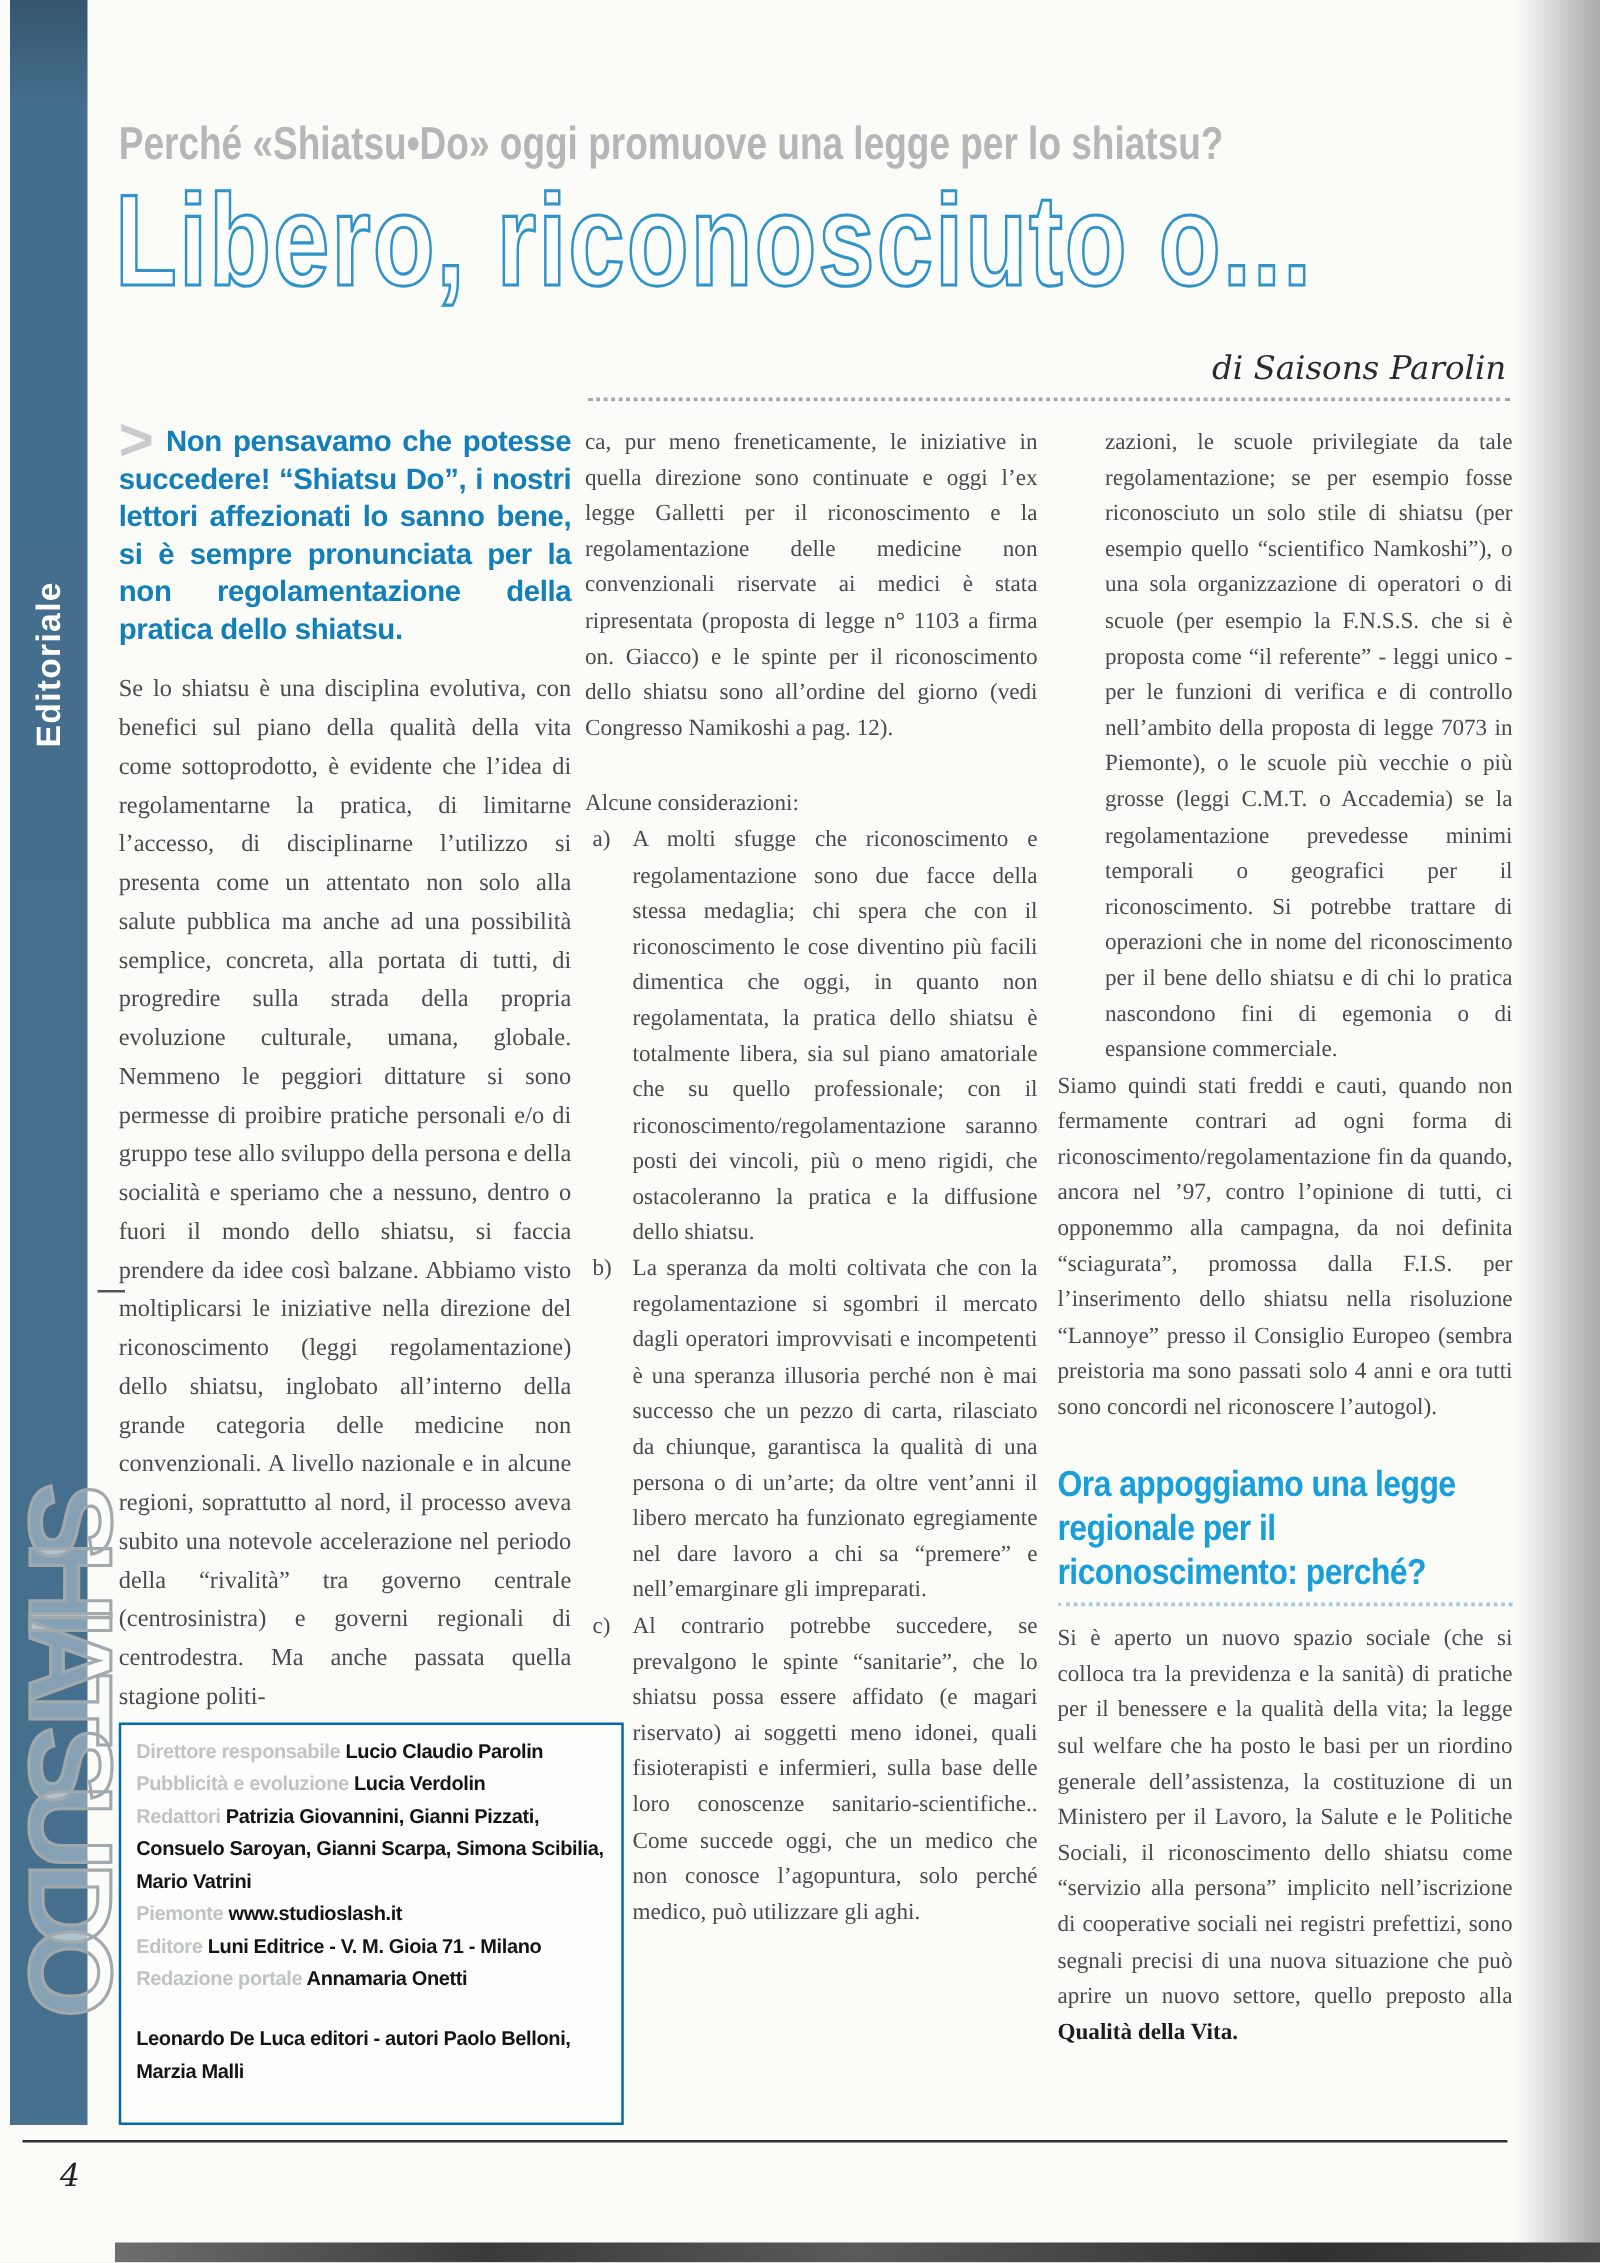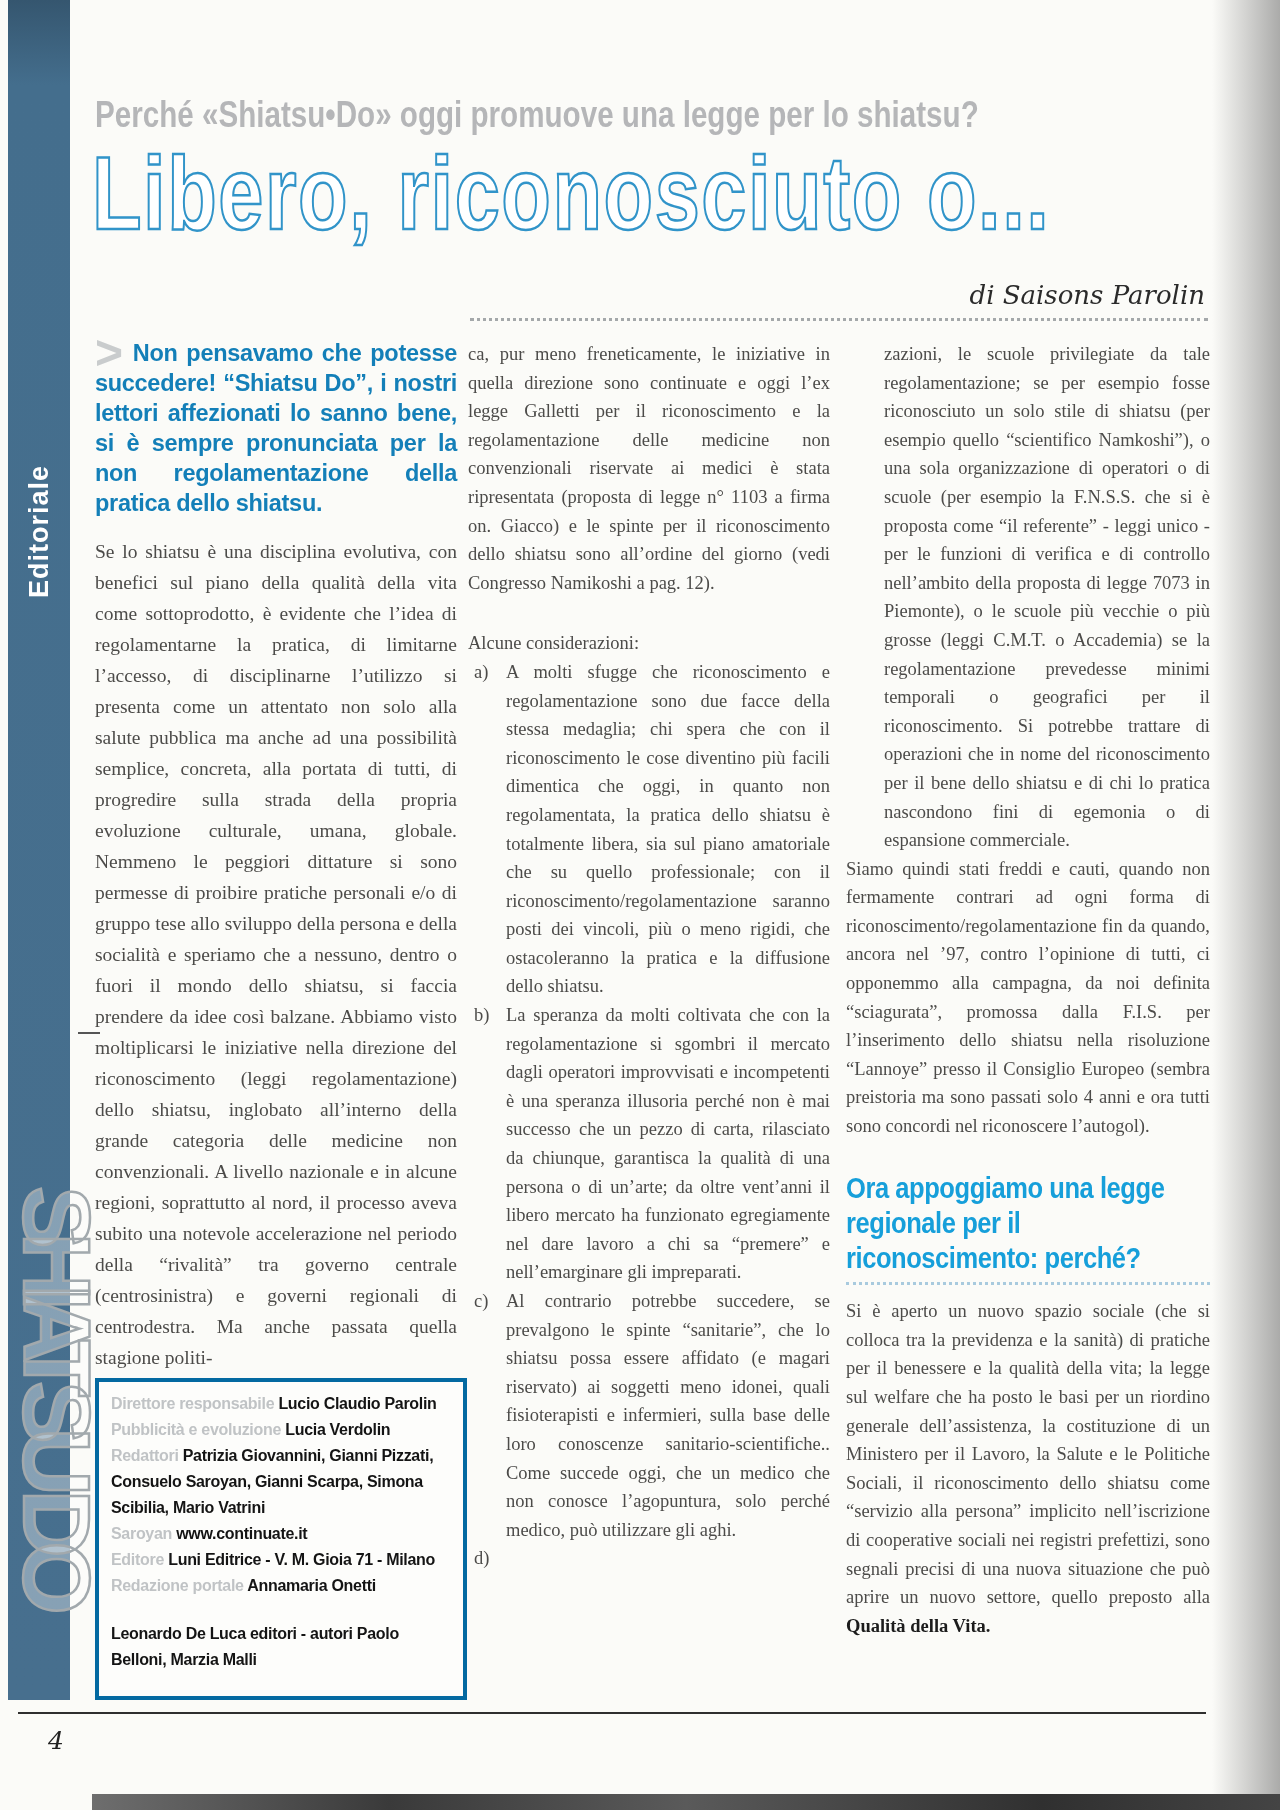--- a/index.html
+++ b/index.html
@@ -49,22 +49,22 @@
   .subhead{margin-top:30px;text-align:left;}
   .subhead span{display:inline-block;transform:scaleX(0.88);transform-origin:left top;
                 font-family:"Liberation Sans",sans-serif;font-weight:bold;color:#169fda;
                 font-size:29px;line-height:35px;letter-spacing:-0.5px;white-space:normal;
                 width:113%;}
   .subhead-rule{border-top:3px dotted #a8cade;margin-top:6px;}
   .p3{margin-top:12px;}
   .p3 strong{color:#1c1c1c;}
 
   
-  .masthead{position:absolute;left:95px;top:1378px;width:372px;height:322px;
-            border:4px solid #0369a1;background:#fdfdfb;box-sizing:border-box;
+  .masthead{position:absolute;left:95px;top:1378px;width:404px;height:322px;
+            border:2px solid #0369a1;background:#fdfdfb;box-sizing:border-box;
             padding:9px 12px;font-family:"Liberation Sans",sans-serif;
             font-size:16px;line-height:26px;font-weight:bold;color:#141414;
             letter-spacing:-0.3px;}
   .mh-label{color:#c0c3c5;}
   .mh-cover{margin-top:22px;}
 
   
   .footer-rule{position:absolute;left:18px;top:1712px;width:1188px;height:0;
                border-top:2px solid #2f2f2f;}
   .page-number{position:absolute;left:48px;top:1726px;font-family:"DejaVu Serif",serif;
@@ -141,22 +141,22 @@
     </div>
     <div class="mh-row">
       <span class="mh-label">Pubblicità e evoluzione</span>
       <span>Lucia Verdolin</span>
     </div>
     <div class="mh-row">
       <span class="mh-label">Redattori</span>
       <span>Patrizia Giovannini, Gianni Pizzati, Consuelo Saroyan, Gianni Scarpa, Simona Scibilia, Mario Vatrini</span>
     </div>
     <div class="mh-row">
-      <span class="mh-label">Saroyan</span>
-      <span>www.continuate.it</span>
+      <span class="mh-label">Piemonte</span>
+      <span>www.studioslash.it</span>
     </div>
     <div class="mh-row">
       <span class="mh-label">Editore</span>
       <span>Luni Editrice - V. M. Gioia 71 - Milano</span>
     </div>
     <div class="mh-row">
       <span class="mh-label">Redazione portale</span>
       <span>Annamaria Onetti</span>
     </div>
     <div class="mh-cover">

